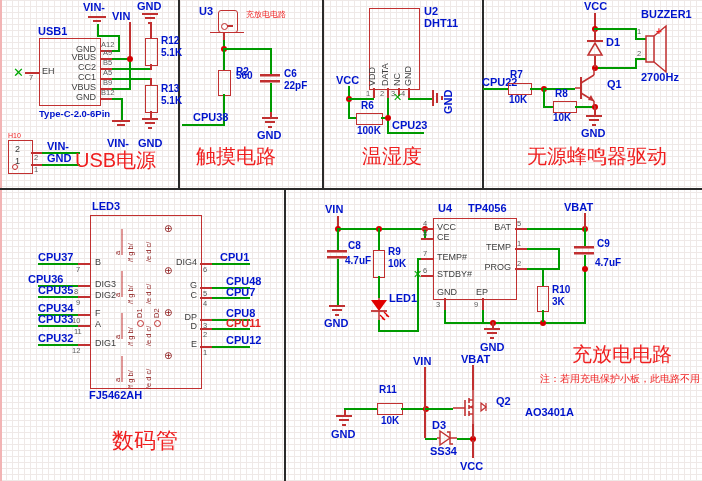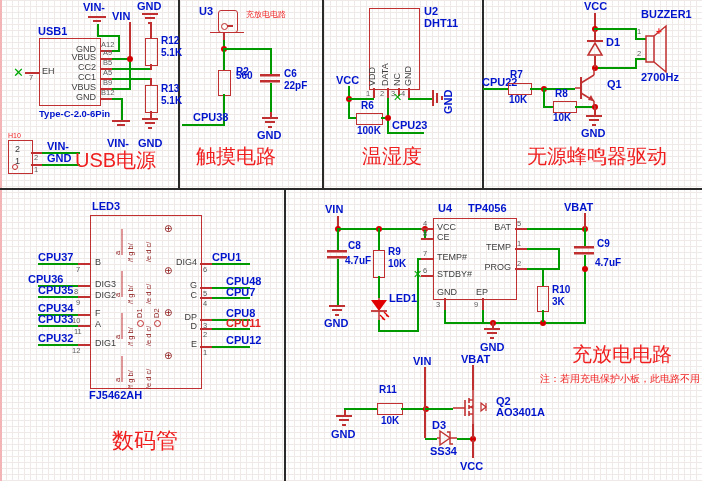--- a/index.html
+++ b/index.html
@@ -288,21 +288,21 @@
     <div class="sh" style="left:200px;top:297px;width:12px"></div>
     <div class="sh" style="left:200px;top:319px;width:12px"></div>
     <div class="sh" style="left:200px;top:328px;width:12px"></div>
     <div class="sh" style="left:200px;top:346px;width:12px"></div>
     <div class="wh" style="left:212px;top:263px;width:38px"></div>
     <div class="wh" style="left:212px;top:287px;width:38px"></div>
     <div class="wh" style="left:212px;top:297px;width:38px"></div>
     <div class="wh" style="left:212px;top:319px;width:38px"></div>
     <div class="wh" style="left:212px;top:328px;width:38px"></div>
     <div class="wh" style="left:212px;top:346px;width:38px"></div>
-    <span class="t nl" style="left:212px;top:252px">CPU1</span>
+    <span class="t nl" style="left:220px;top:252px">CPU1</span>
     <span class="t nl" style="left:226px;top:276px">CPU48</span>
     <span class="t nl" style="left:226px;top:287px">CPU7</span>
     <span class="t nl" style="left:226px;top:308px">CPU8</span>
     <span class="t nl hl" style="left:226px;top:318px">CPU11</span>
     <span class="t nl" style="left:226px;top:335px">CPU12</span>
     <span class="t num" style="left:203px;top:266px">6</span>
     <span class="t num" style="left:203px;top:290px">5</span>
     <span class="t num" style="left:203px;top:300px">4</span>
     <span class="t num" style="left:203px;top:322px">3</span>
     <span class="t num" style="left:203px;top:331px">2</span>
@@ -471,18 +471,18 @@
       <line x1="16" y1="17" x2="20" y2="17" stroke="#c13030" stroke-width="1.4"></line>
       <line x1="16" y1="24" x2="20" y2="24" stroke="#c13030" stroke-width="1.4"></line>
       <line x1="20" y1="10" x2="20" y2="24" stroke="#c13030" stroke-width="1.5"></line>
       <polygon points="16.5,17 20,15 20,19" fill="#c13030"></polygon>
       <line x1="20" y1="0" x2="20" y2="10" stroke="#c13030" stroke-width="1.5"></line>
       <line x1="20" y1="24" x2="20" y2="34" stroke="#c13030" stroke-width="1.5"></line>
       <polygon points="28,13 28,21 33,17" fill="none" stroke="#c13030" stroke-width="1.2"></polygon>
       <line x1="33" y1="13" x2="33" y2="21" stroke="#c13030" stroke-width="1.2"></line>
     </svg>
     <span class="t nl" style="left:496px;top:396px">Q2</span>
-    <span class="t nl" style="left:496px;top:407px">AO3401A</span>
+    <span class="t nl" style="left:525px;top:407px">AO3401A</span>
     <div class="sv" style="left:472px;top:424px;height:14px"></div>
     <div class="sv" style="left:472px;top:440px;height:18px"></div>
     <span class="t nl" style="left:460px;top:461px">VCC</span>
   </div>
 </div>
 
 </body></html>

